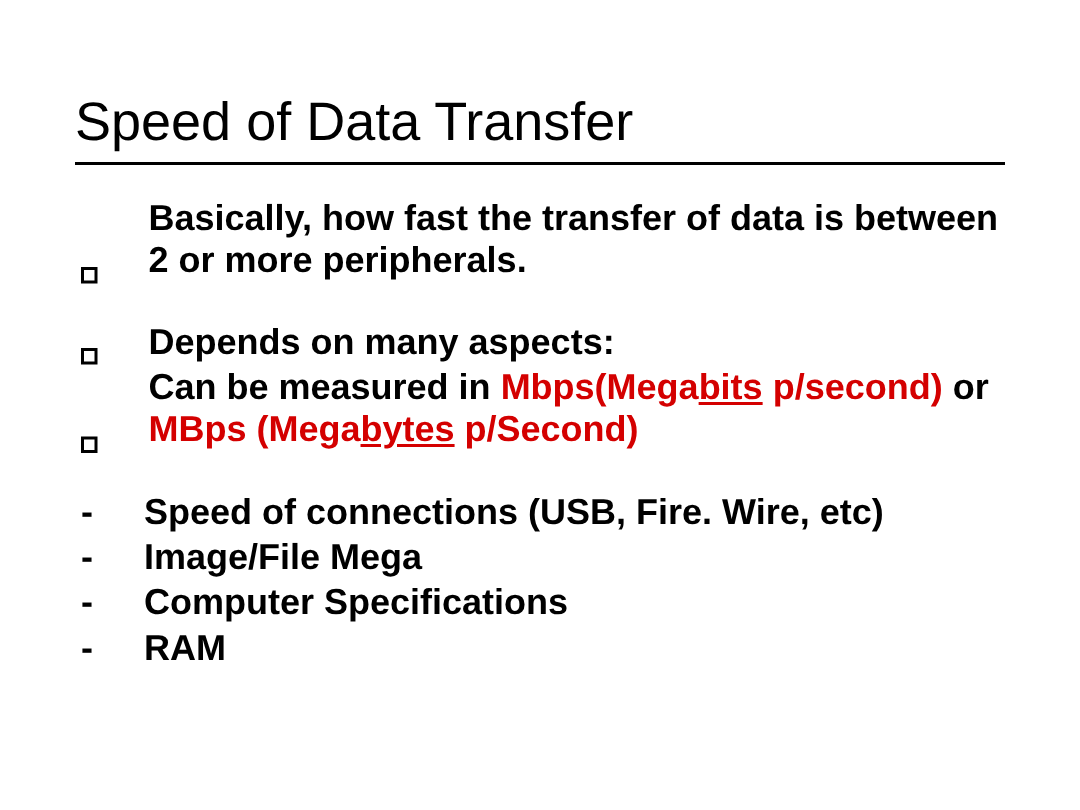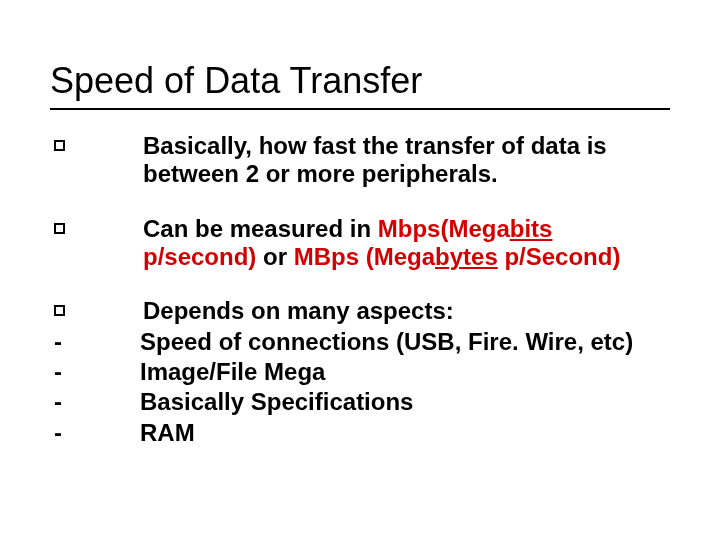--- a/index.html
+++ b/index.html
@@ -31,23 +31,22 @@
     margin: 0 0 22px 0;
     width: 100%;
   }
   .items {
     font-size: 24px;
     line-height: 1.18;
     font-weight: bold;
   }
   .row {
     display: flex;
-    align-items: flex-start;
+    align-items: flex-end;
     margin-bottom: 26px;
-    gap: 44px;
   }
   .row.tight {
     margin-bottom: 2px;
   }
   .row:last-child {
     margin-bottom: 0;
   }
   .marker {
     width: 11px;
     height: 11px;
@@ -90,45 +89,45 @@
   <h1 class="title">Speed of Data Transfer</h1>
   <hr class="rule">
 
   <div class="items">
 
     <div class="row">
       <span class="marker"></span>
       <span class="text">Basically, how fast the transfer of data is between 2 or more peripherals.</span>
     </div>
 
+    <div class="row tight">
+      <span class="marker"></span>
+      <span class="text">Depends on many aspects:</span>
+    </div>
+
     <div class="row">
       <span class="marker"></span>
       <span class="text">
         <span>Can be measured in </span><span class="red">Mbps(Mega</span><span class="red-u">bits</span><span class="red"> p/second)</span><span> or </span><span class="red">MBps (Mega</span><span class="red-u">bytes</span><span class="red"> p/Second)</span>
       </span>
-    </div>
-
-    <div class="row tight">
-      <span class="marker"></span>
-      <span class="text">Depends on many aspects:</span>
     </div>
 
     <div class="row tight">
       <span class="marker dash-marker">-</span>
       <span class="text">Speed of connections (USB, Fire. Wire, etc)</span>
     </div>
 
     <div class="row tight">
       <span class="marker dash-marker">-</span>
       <span class="text">Image/File Mega</span>
     </div>
 
     <div class="row tight">
       <span class="marker dash-marker">-</span>
-      <span class="text">Basically Specifications</span>
+      <span class="text">Computer Specifications</span>
     </div>
 
     <div class="row tight">
       <span class="marker dash-marker">-</span>
       <span class="text">RAM</span>
     </div>
 
   </div>
 
 </div>

